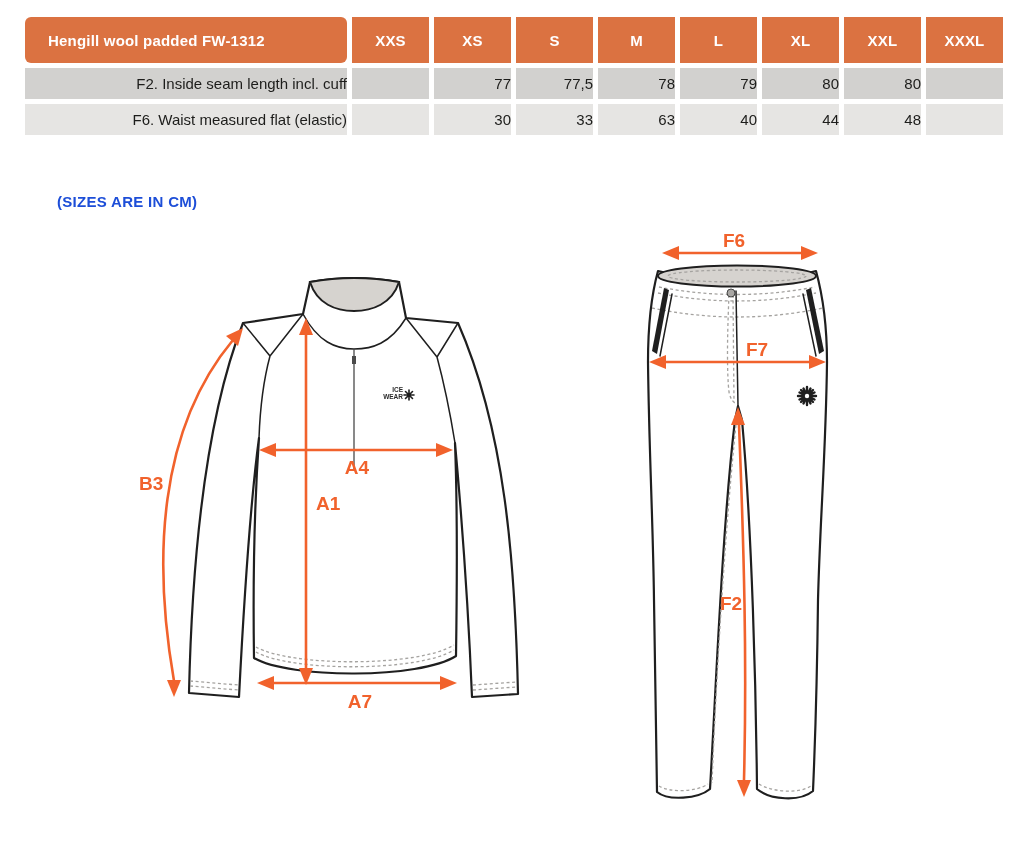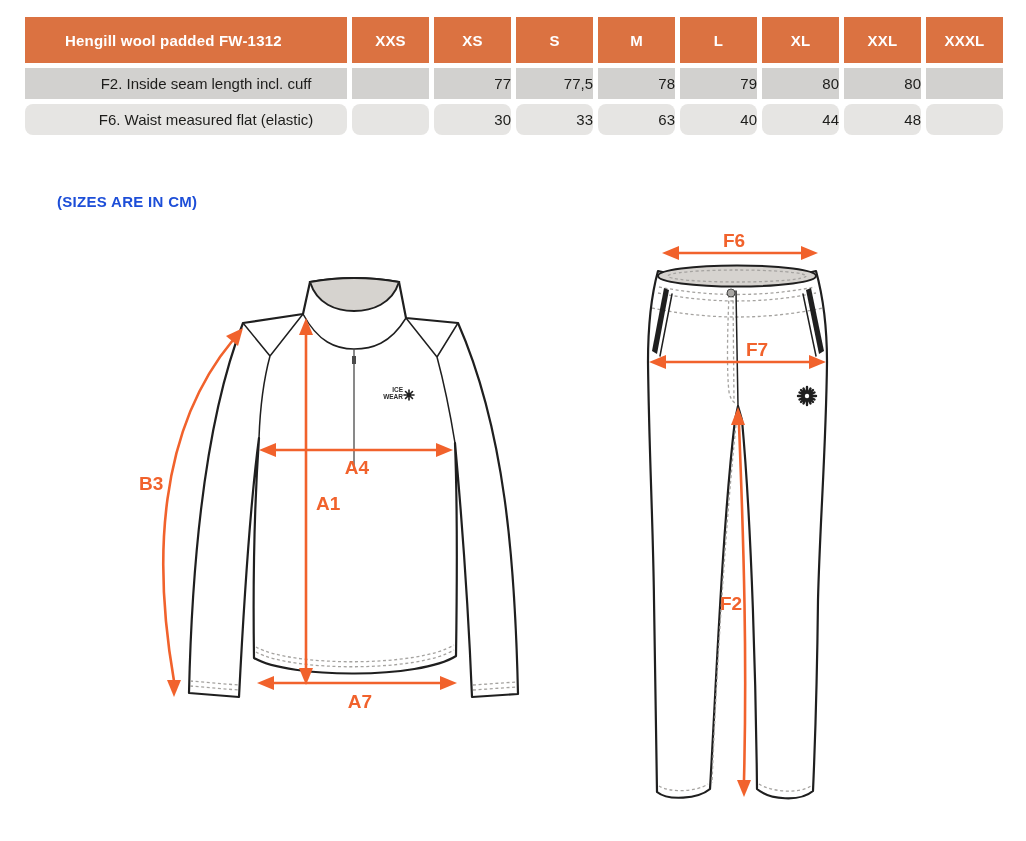--- a/index.html
+++ b/index.html
@@ -12,27 +12,27 @@
     border-collapse:separate; border-spacing:5px;
     table-layout:fixed;
   }
   table.size-table col.c-label { width:322px; }
   table.size-table col.c-size  { width:77px; }
   table.size-table th {
     background:#DB7241; color:#ffffff;
     font-size:15px; font-weight:bold; height:46px;
     letter-spacing:.2px;
   }
-  table.size-table th.label-th { text-align:left; padding-left:40px; }
+  table.size-table th.label-th { text-align:left; padding-left:23px;border-radius:6px; }
   table.size-table td {
     height:31px; font-size:15px; color:#1D1D1B; text-align:right;
   }
   table.size-table tr.row-dark  td { background:#D2D1CF; }
-  table.size-table tr.row-light td { background:#E6E5E3;border-radius:8px; }
-  table.size-table td.label-td { text-align:center; padding-left:40px; }
+  table.size-table tr.row-light td { background:#E6E5E3; }
+  table.size-table td.label-td { text-align:right; padding-left:40px; }
 
   .cm-note {
     position:absolute; left:57px; top:193px;
     color:#1d4ed8; font-size:15px; font-weight:600; letter-spacing:.3px;
   }
 
   
   svg.diagram { position:absolute; }
   svg.sweater { left:135px; top:250px; }
   svg.pants   { left:615px; top:225px; }

